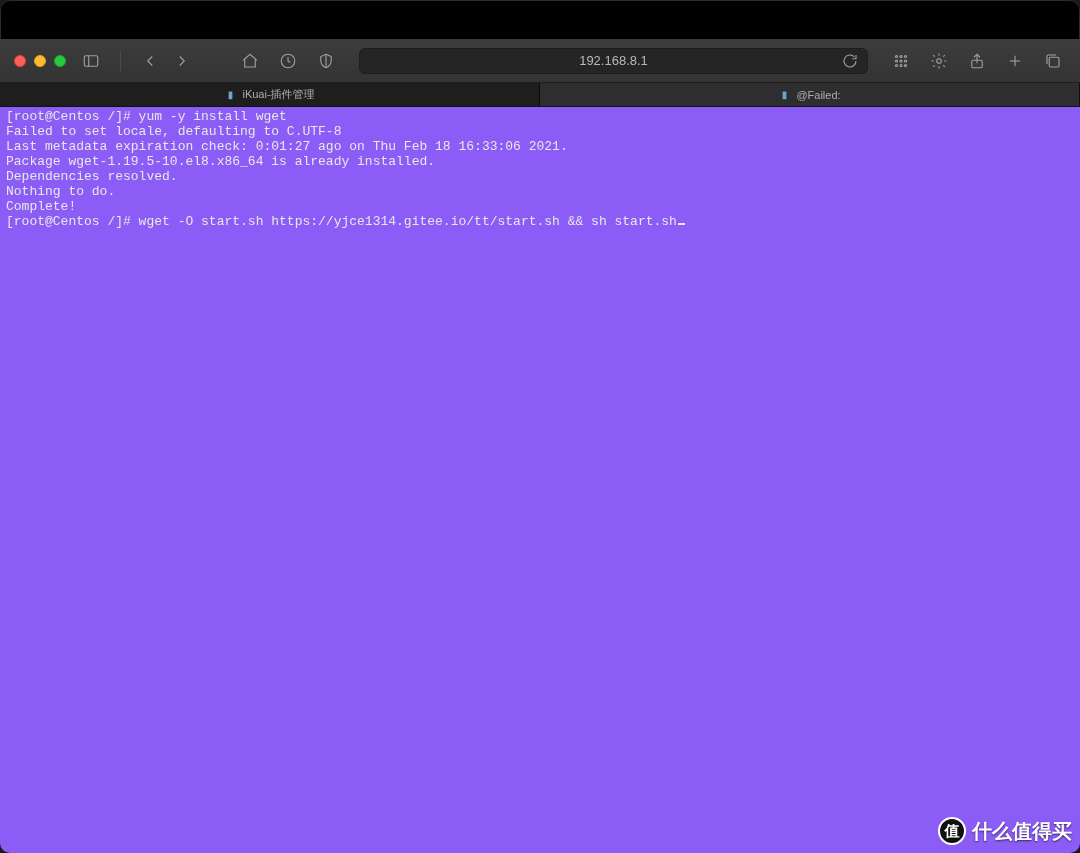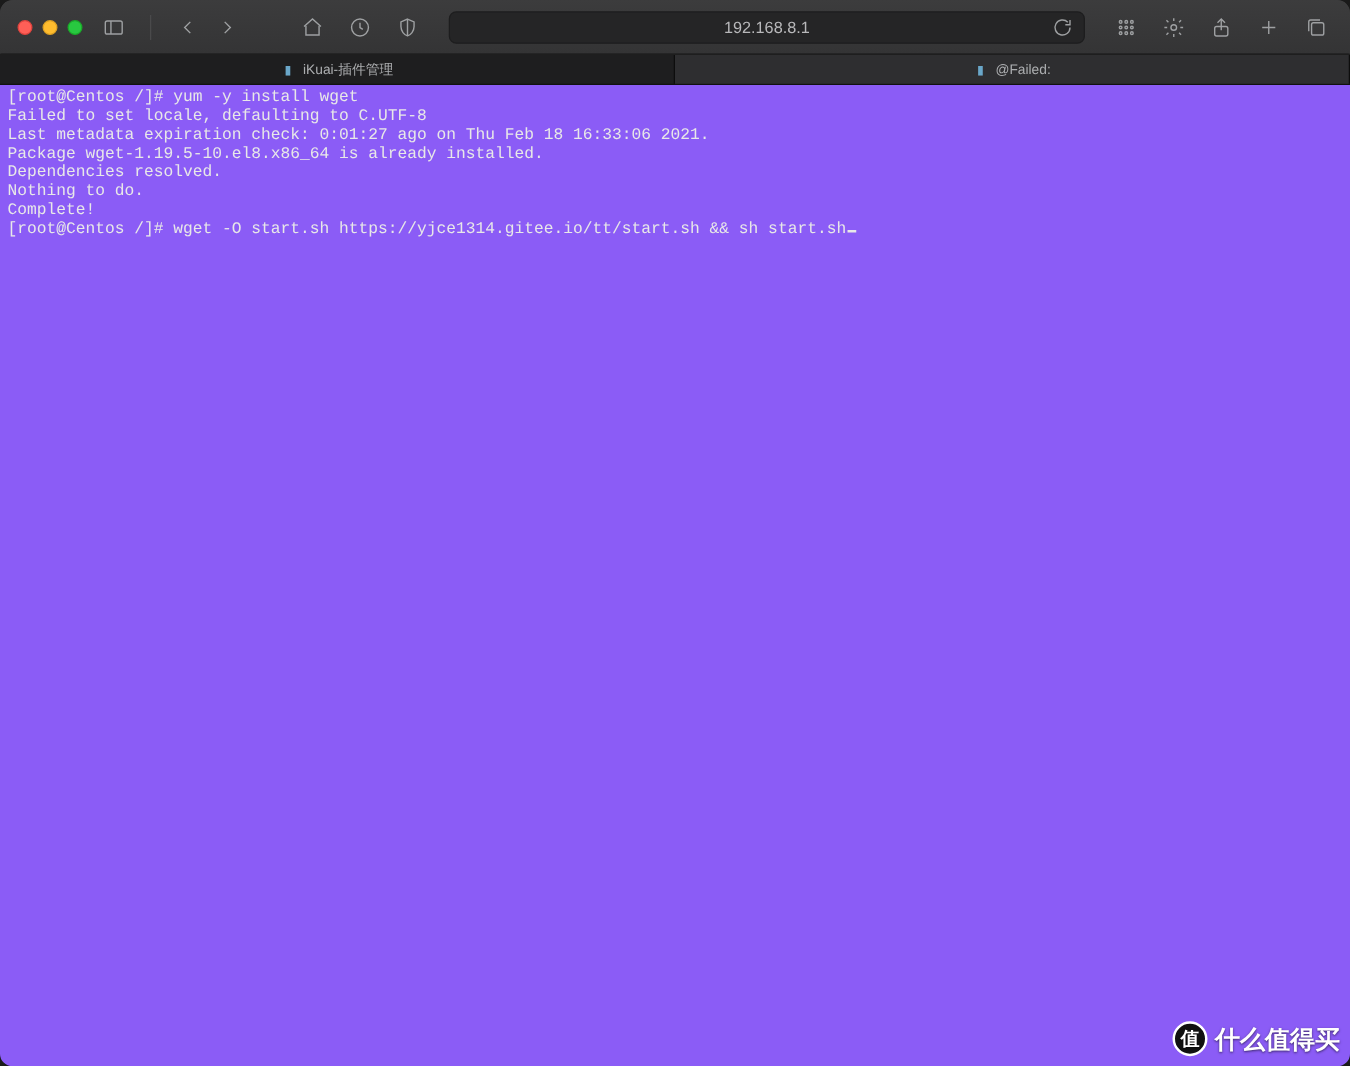--- a/index.html
+++ b/index.html
@@ -9,20 +9,21 @@
   
   .toolbar {
     height: 44px;
     background: linear-gradient(#3c3c3d, #343435);
     display: flex;
     align-items: center;
     padding: 0 14px;
     gap: 12px;
     border-bottom: 1px solid #1e1e1e;
     position: relative;
+    margin-top: 39px;
   }
   .traffic { display: flex; gap: 8px; align-items: center; }
   .dot { width: 12px; height: 12px; border-radius: 50%; }
   .dot.red { background: #ff5f57; border: 0.5px solid #e0443e; }
   .dot.yellow { background: #febc2e; border: 0.5px solid #dea123; }
   .dot.green { background: #28c840; border: 0.5px solid #1aab29; }
   .tb-sep { width: 1px; height: 20px; background: #4a4a4b; margin: 0 4px; }
   .tb-icon { width: 18px; height: 18px; display: flex; align-items: center; justify-content: center; color: #9ea0a2; }
   .tb-icon svg { width: 18px; height: 18px; fill: none; stroke: currentColor; stroke-width: 1.5; }
   .tb-btn { padding: 2px 4px; border-radius: 4px; cursor: default; color: #9ea0a2; }

